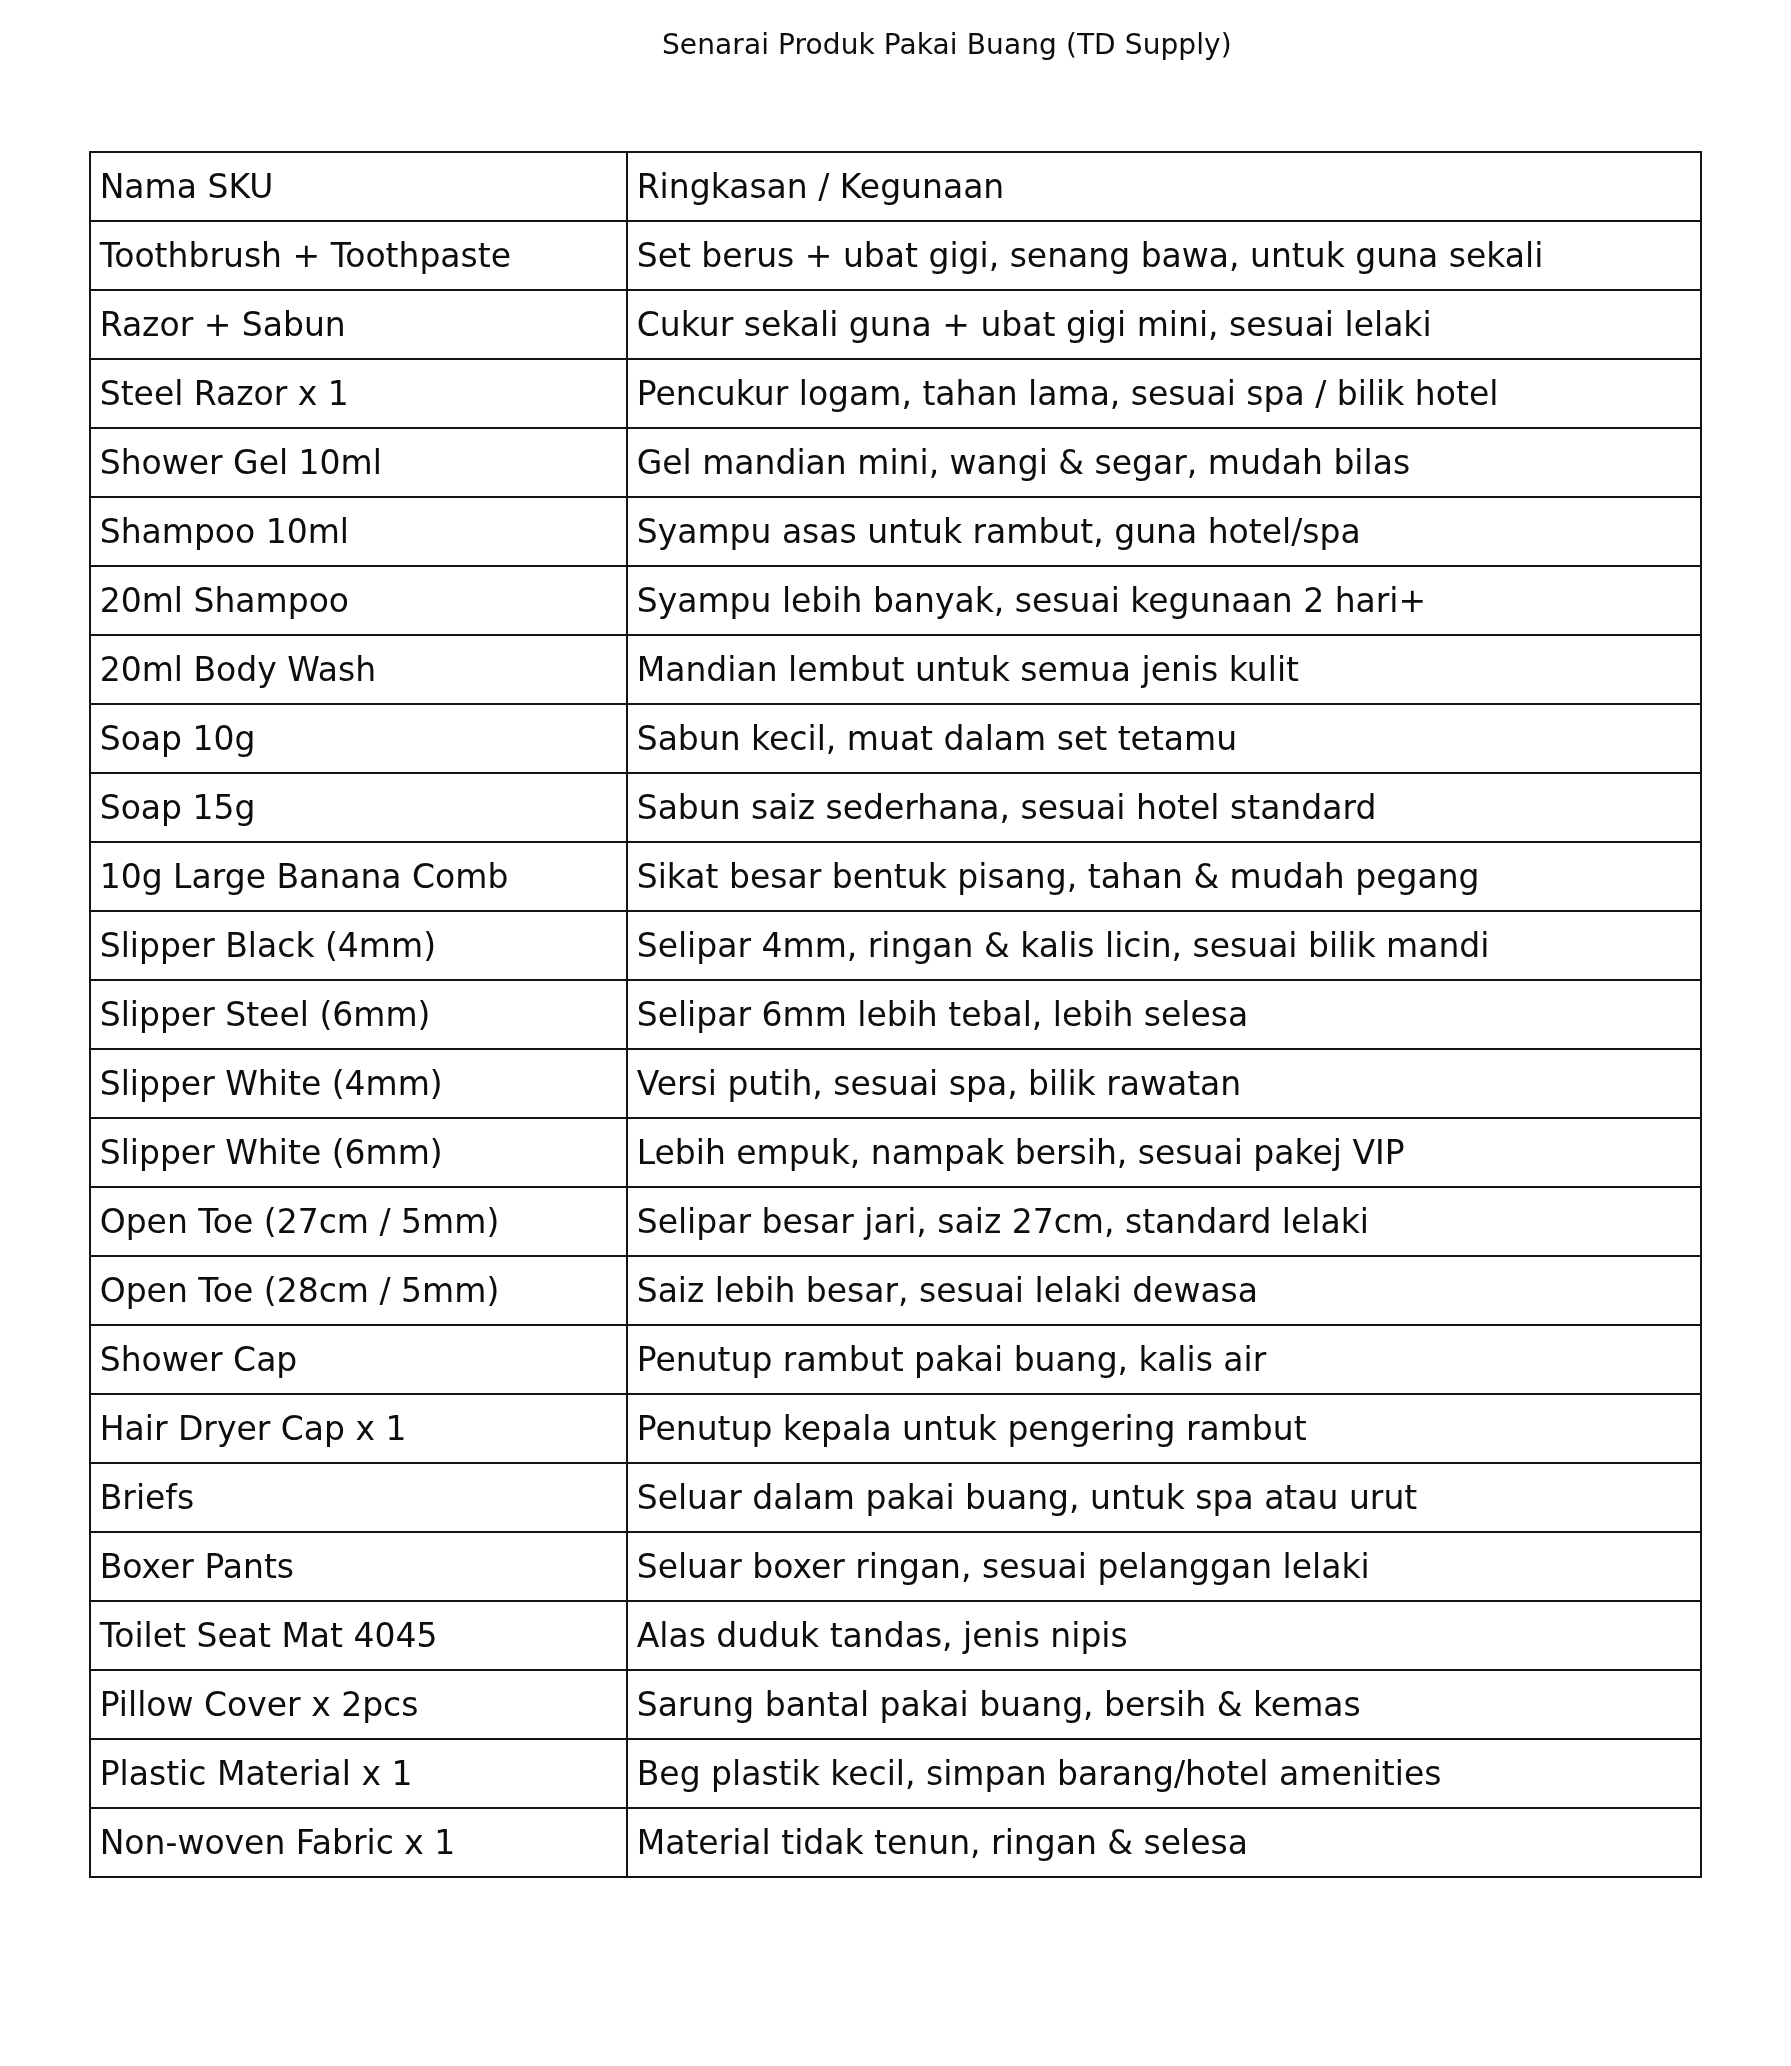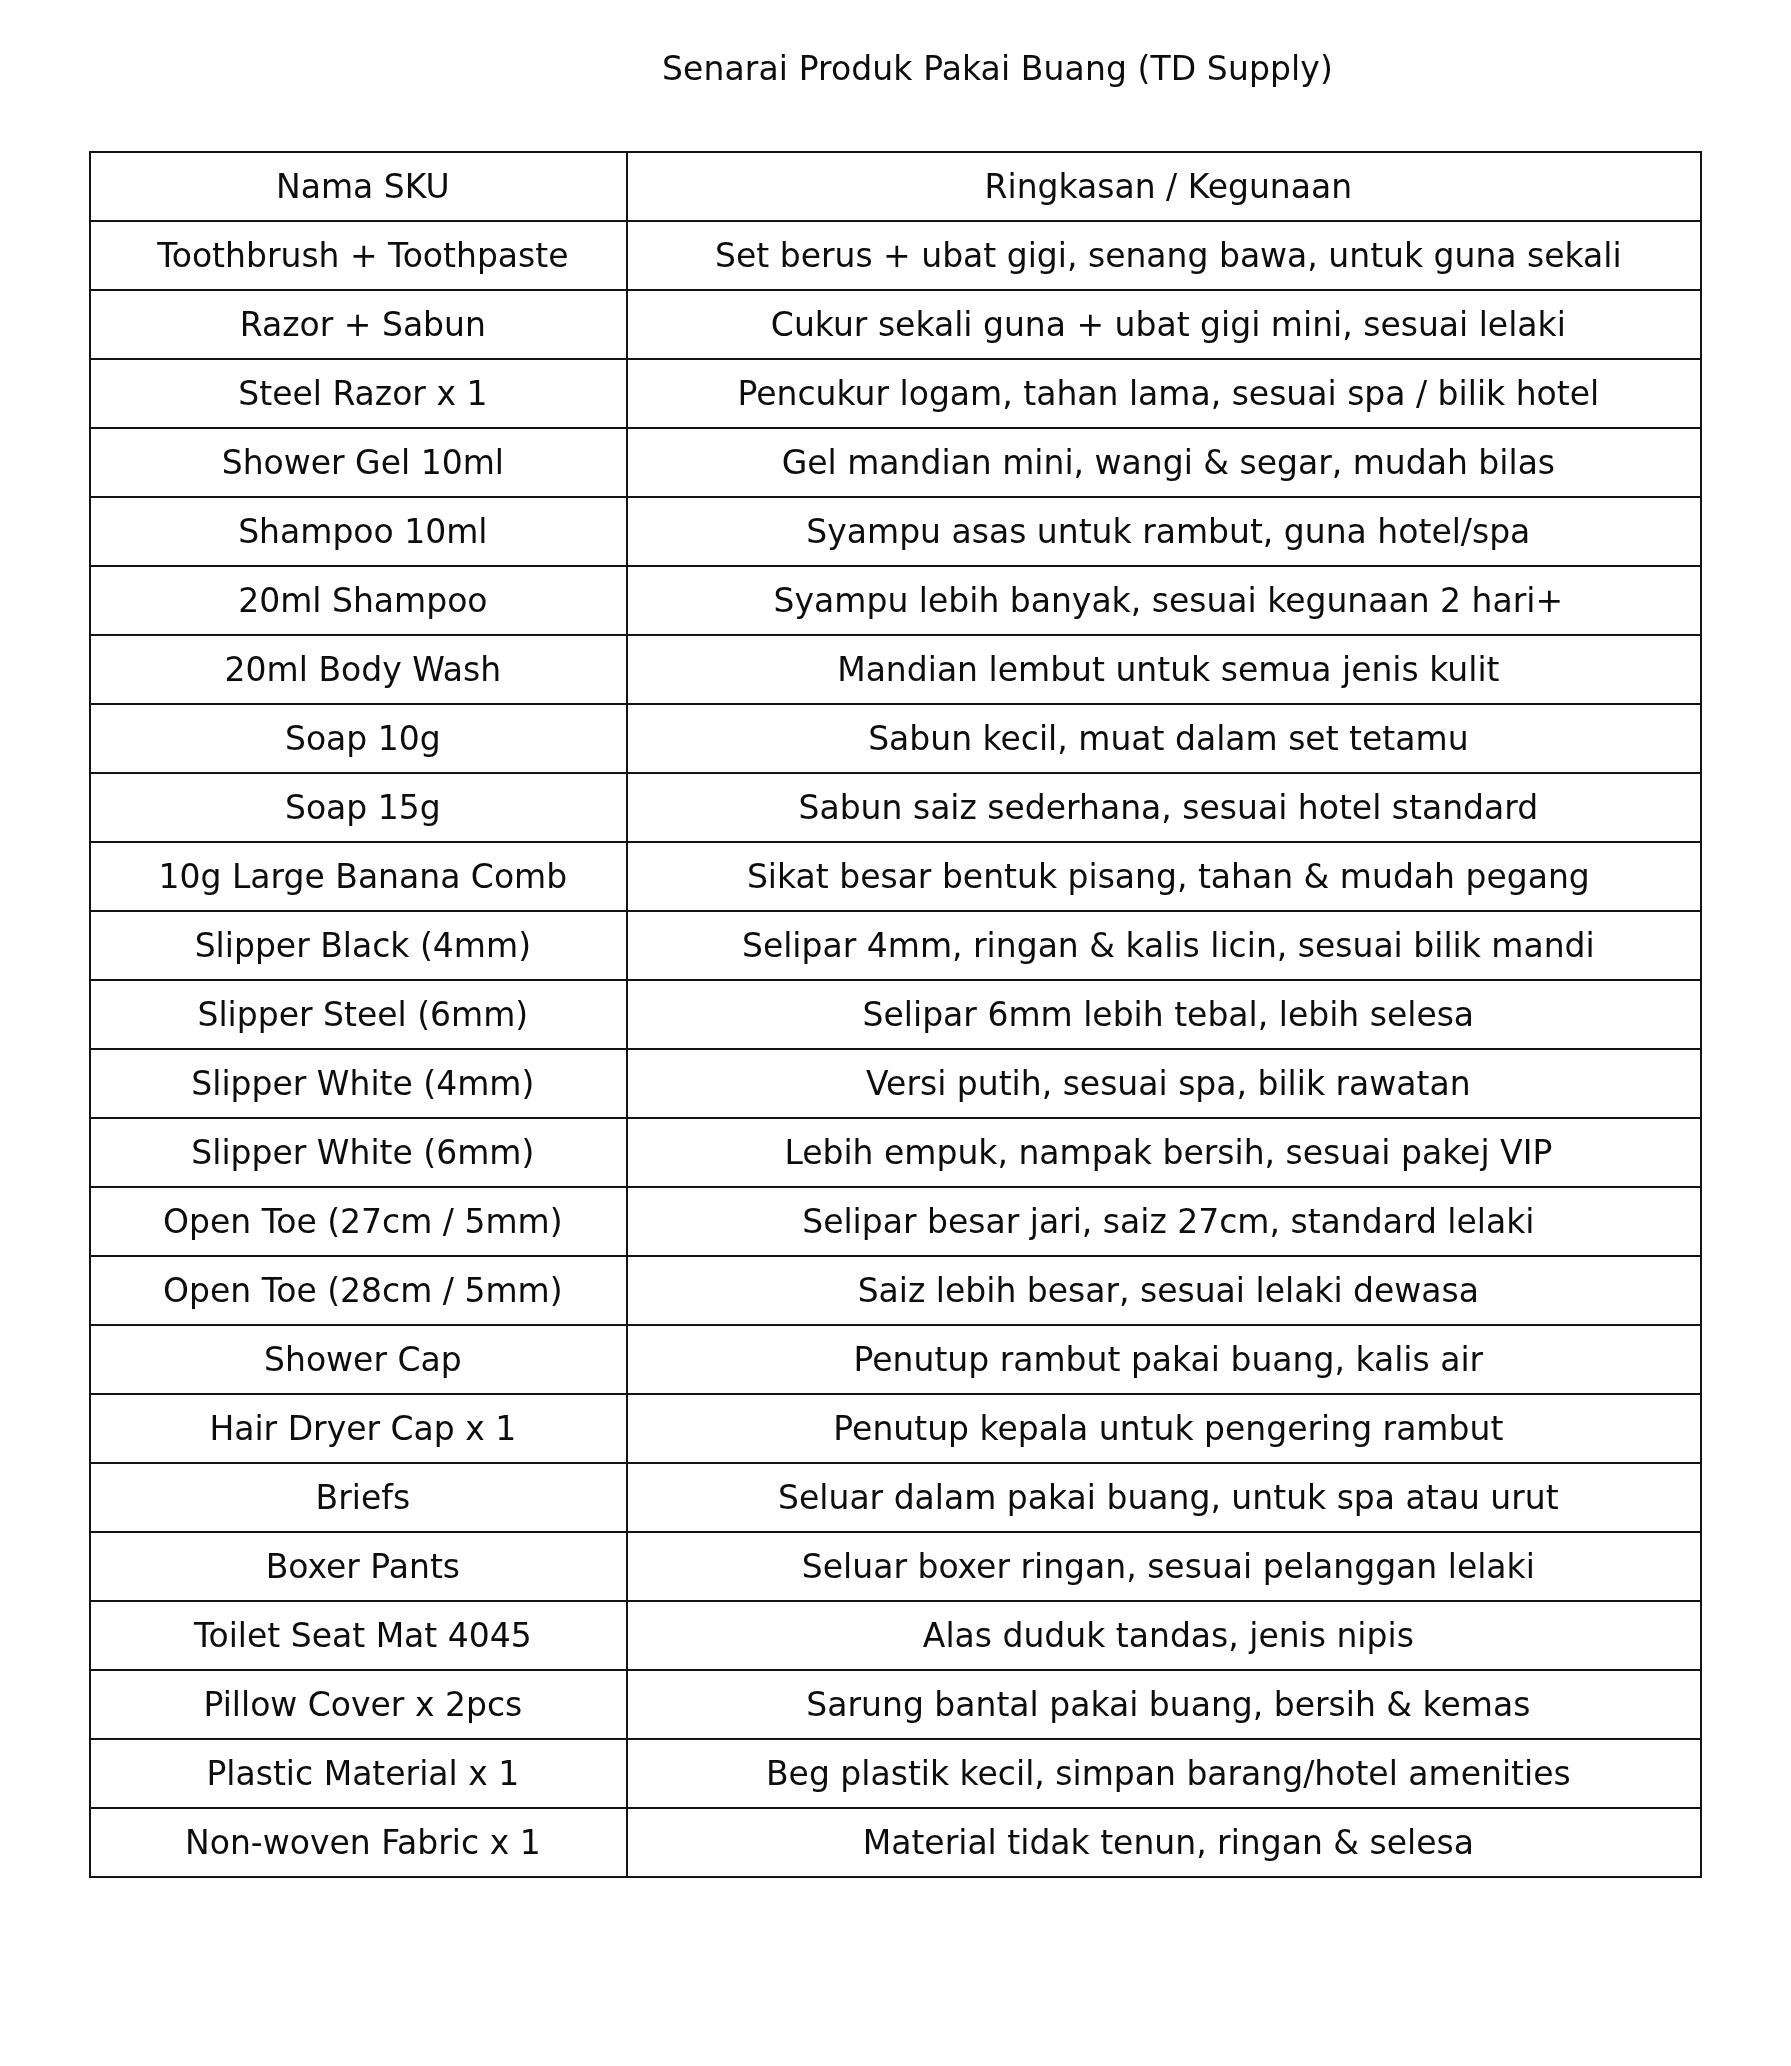--- a/index.html
+++ b/index.html
@@ -11,34 +11,33 @@
       width: 1792px;
       height: 2116px;
       position: relative;
       overflow: hidden;
       font-family: "DejaVu Sans", sans-serif;
       color: #0d0d0d;
     }
     .doc-title {
       position: absolute;
       left: 662px;
-      top: 48px;
-      font-size: 33px;
+      top: 24px;
+      font-size: 28px;
       line-height: 41px;
       white-space: nowrap;
       letter-spacing: 0.1px;
     }
     .sku-table {
       position: absolute;
       left: 89px;
       top: 151px;
       width: 1612px;
       border-collapse: collapse;
       table-layout: fixed;
-      text-align: center;
     }
     .sku-table td {
       border: 2.1px solid #141414;
       height: 67px;
       padding: 0 0 0 8.7px;
       font-size: 33px;
       line-height: 37px;
       vertical-align: middle;
       white-space: nowrap;
       overflow: hidden;

